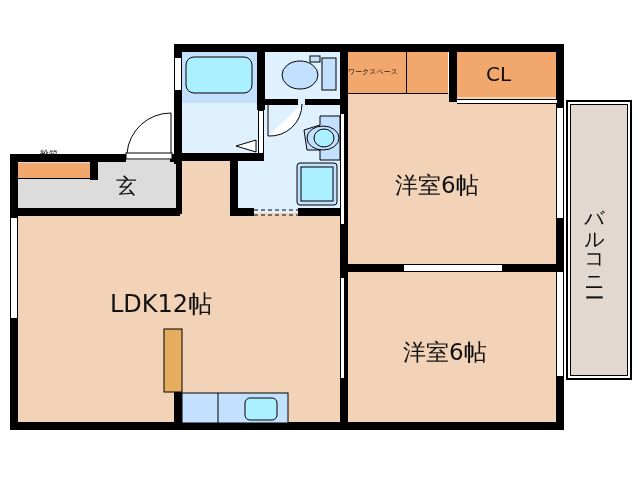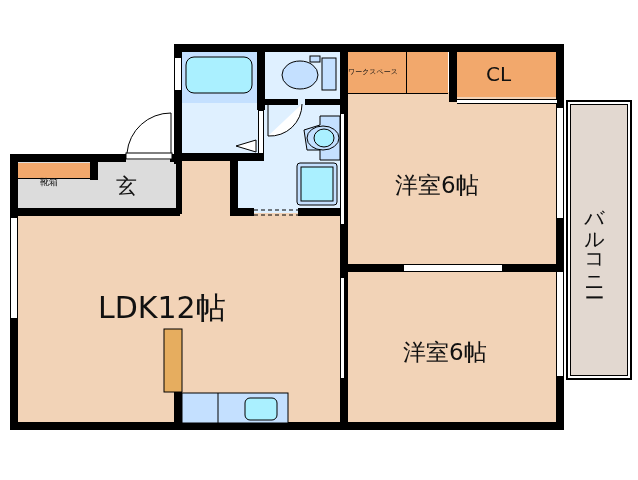--- a/index.html
+++ b/index.html
@@ -94,20 +94,20 @@
   <line x1="254" y1="210" x2="298" y2="210" stroke="#000" stroke-dasharray="4,3"></line>
   <line x1="254" y1="215" x2="298" y2="215" stroke="#000" stroke-dasharray="4,3"></line>
 
   <rect x="164" y="329" width="18" height="63" fill="#e6ad5f" stroke="#000"></rect>
 
   <rect x="182" y="393" width="106" height="30" fill="#c4e0ff" stroke="#000"></rect>
   <line x1="218" y1="393" x2="218" y2="423" stroke="#000"></line>
   <rect x="245" y="398" width="32" height="22" rx="5" fill="#aaf0ff" stroke="#000"></rect>
 </svg>
 
-<div class="label" style="left:98px;top:288px;font-size:30px;">LDK12帖</div>
+<div class="label" style="left:110px;top:288px;font-size:24px;">LDK12帖</div>
 <div class="label" style="left:395px;top:170px;font-size:23px;">洋室6帖</div>
 <div class="label" style="left:403px;top:337px;font-size:23px;">洋室6帖</div>
 <div class="label" style="left:116px;top:172px;font-size:21px;">玄</div>
-<div class="label" style="left:40px;top:176px;font-size:9px;font-family:Liberation Mono, monospace;">靴箱</div>
+<div class="label" style="left:40px;top:148px;font-size:9px;font-family:Liberation Mono, monospace;">靴箱</div>
 <div class="label" style="left:348px;top:67px;font-size:7px;">ワークスペース</div>
 <div class="label" style="left:486px;top:62px;font-size:20px;">CL</div>
 <div class="label" style="left:585px;top:196px;font-size:20px;writing-mode:vertical-rl;line-height:1;">バルコニー</div>
 
 </body></html>

